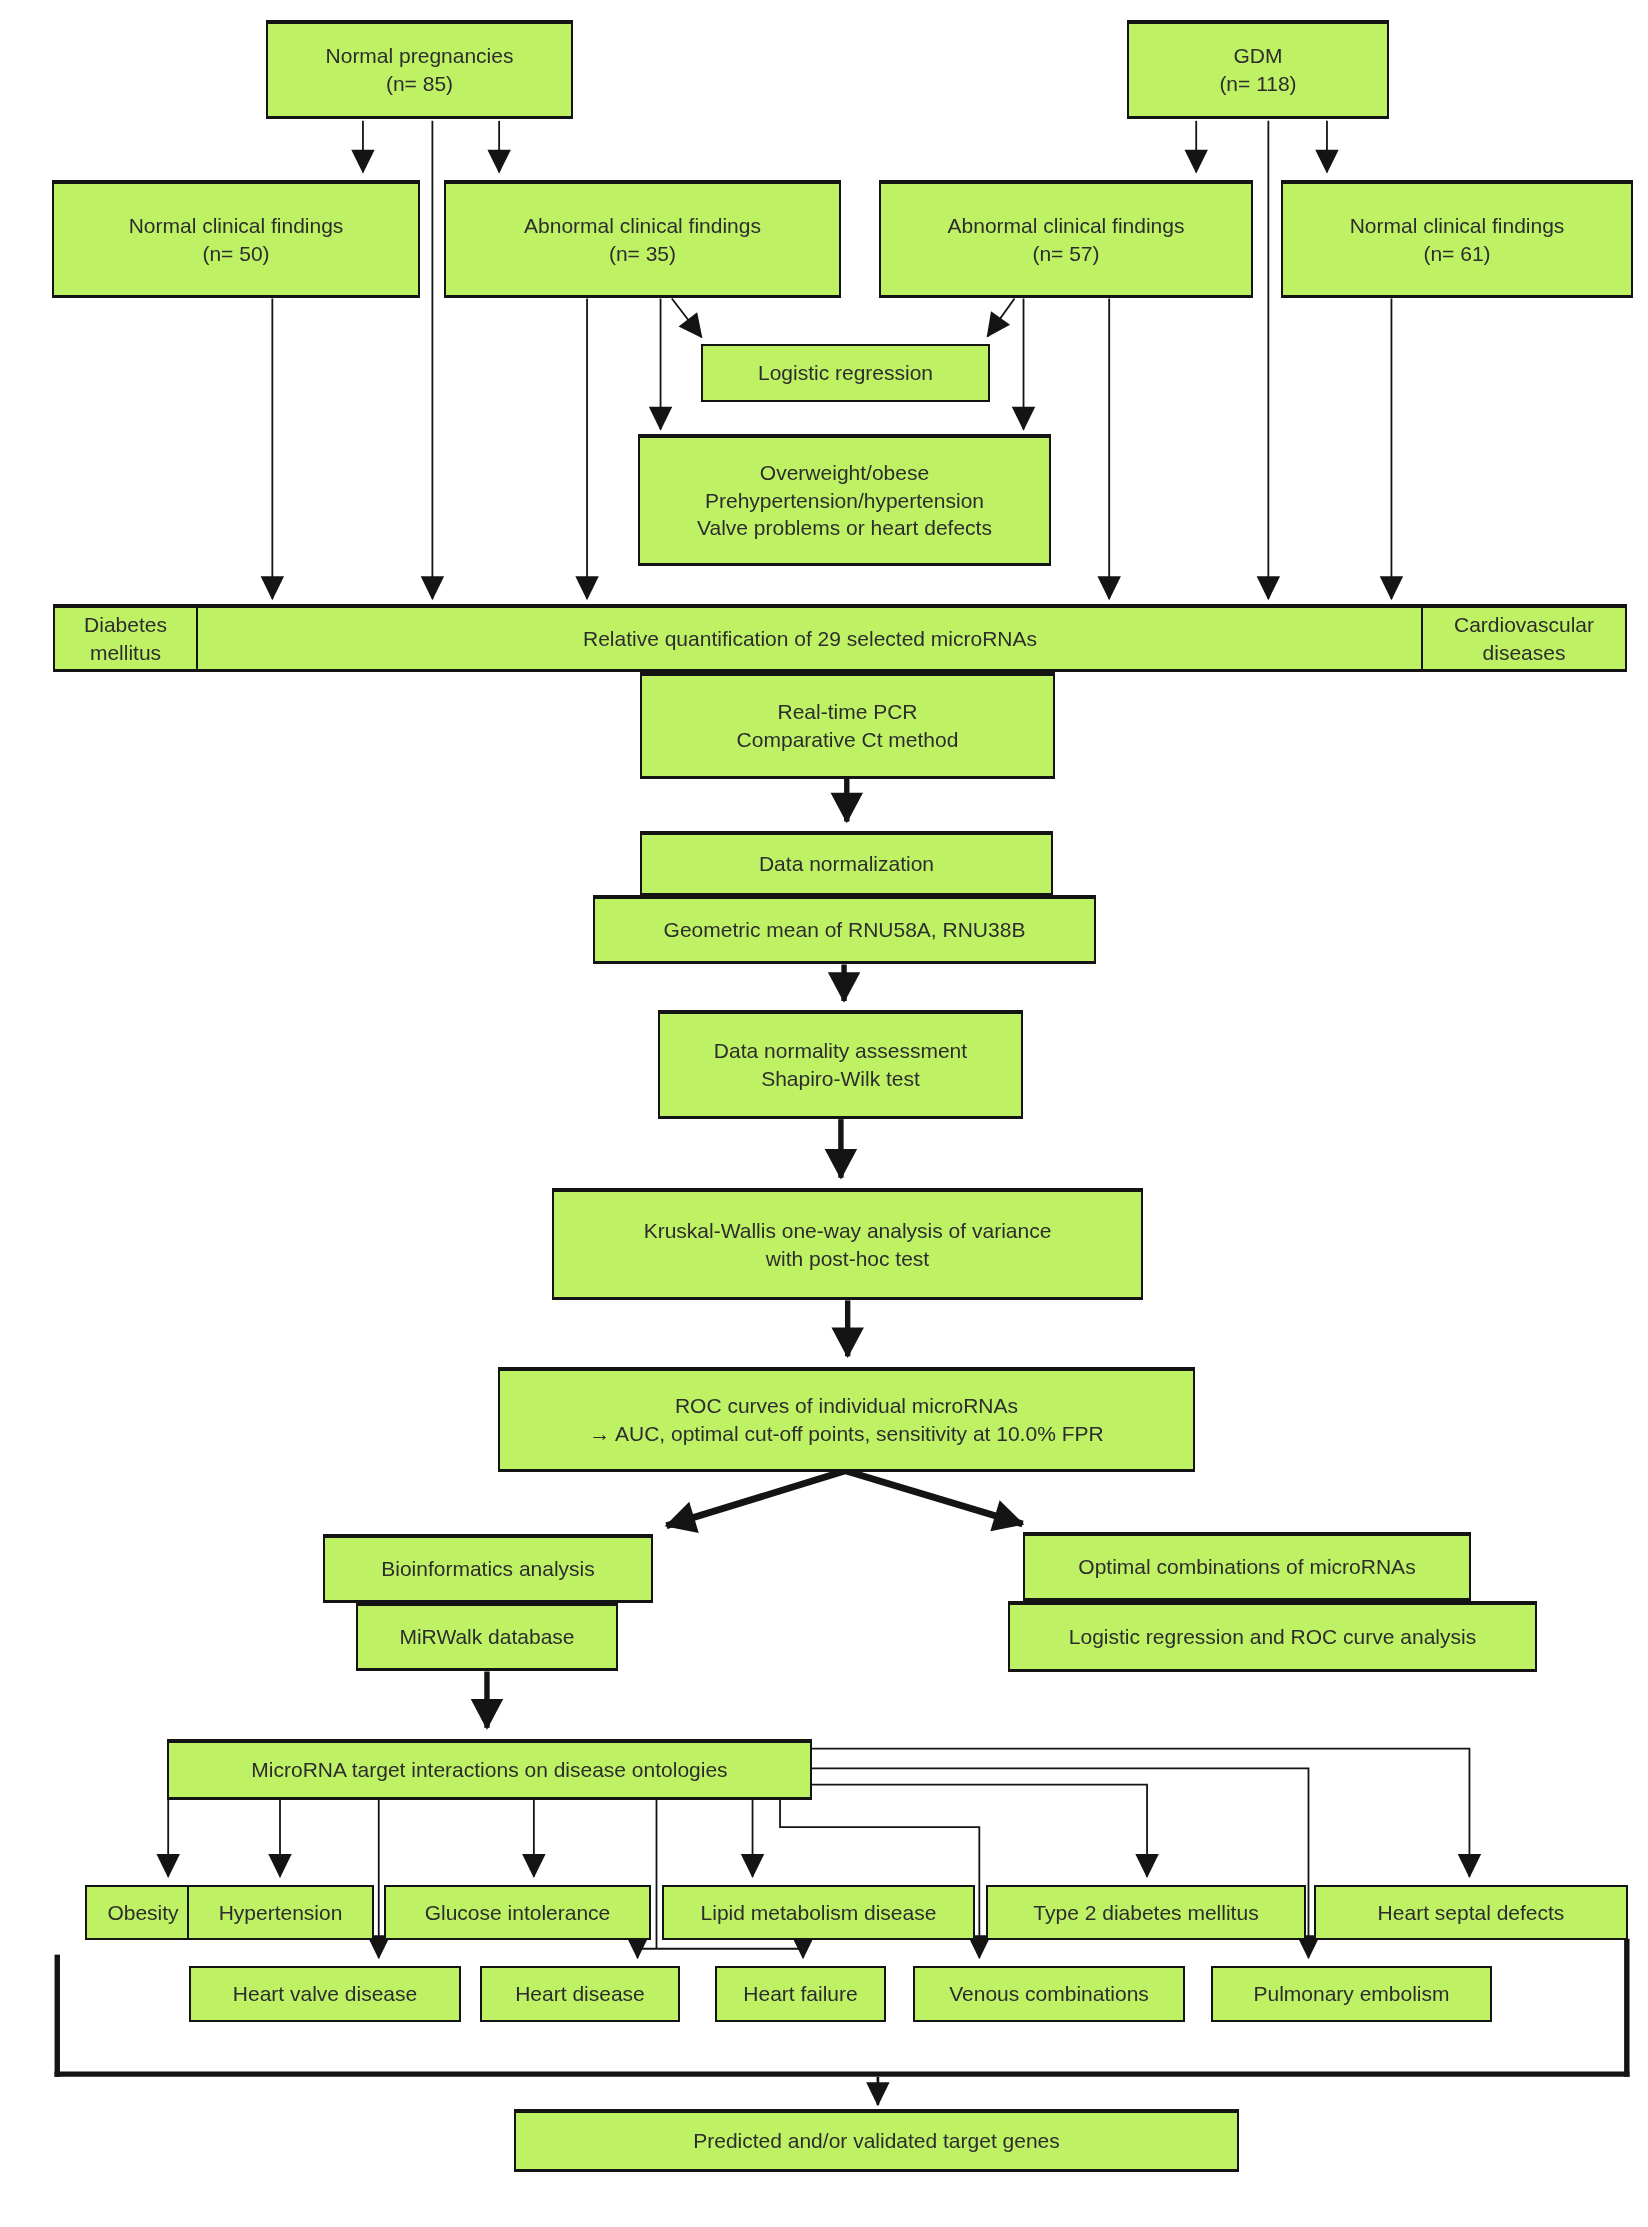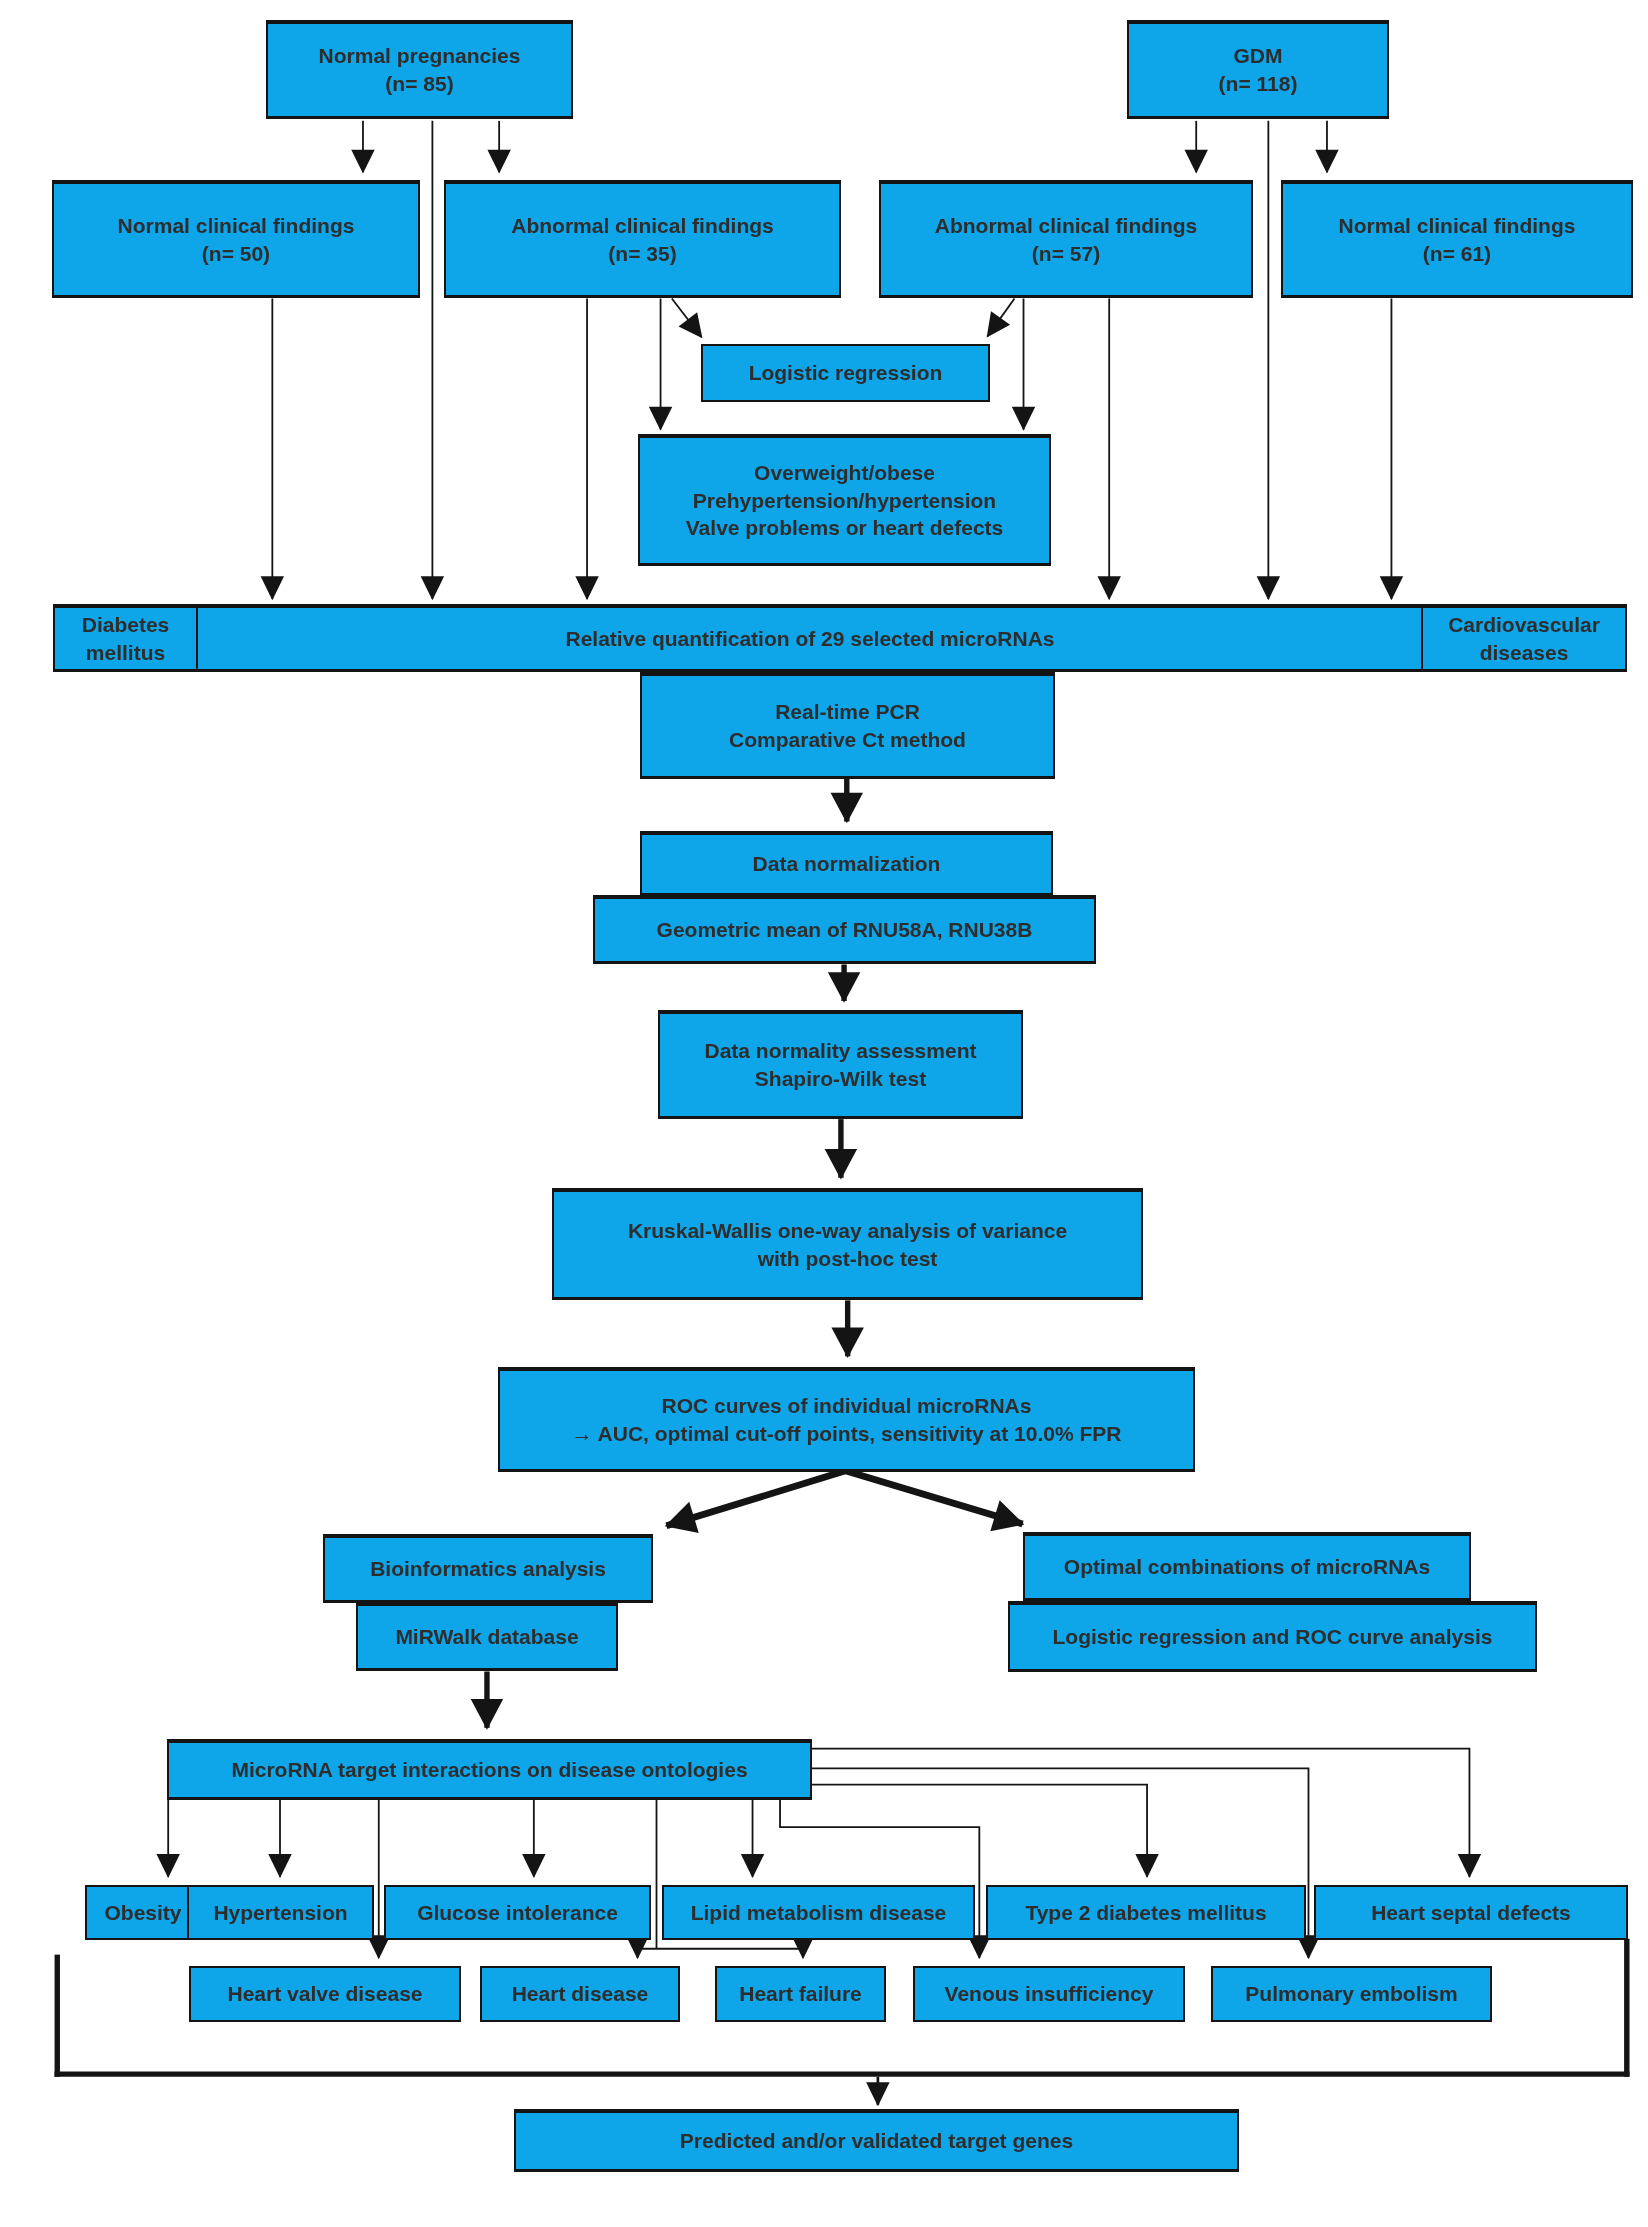--- a/index.html
+++ b/index.html
@@ -20,35 +20,34 @@
   #connectors {
     position: absolute;
     left: 0; top: 0;
     width: 1648px;
     height: 2227px;
     z-index: 0;
   }
   .box {
     position: absolute;
     box-sizing: border-box;
-    background: #0ea5e9;
+    background: #bef264;
     border: 2.3px solid #141414;
     border-top-width: 4px;
     border-bottom-width: 3.6px;
     display: flex;
     align-items: center;
     justify-content: center;
     text-align: center;
     white-space: pre-line;
     font-size: 21px;
     line-height: 1.32;
     color: #2d2d2d;
     z-index: 1;
     padding: 1.8px 4.5px;
-    font-weight: bold;
   }
   .box.light { border-width: 2.7px 2.3px 2.7px 2.3px; }
   line, polyline { stroke: #141414; fill: none; }
   .t { stroke-width: 4px; }
   .f { stroke-width: 4px; }
   .k { stroke-width: 12px; }
   .kd { stroke-width: 15px; }
   .b { stroke-width: 12px; }
   .fin { stroke-width: 6px; }
 </style>
@@ -161,19 +160,19 @@
   <div class="box light" style="left:57px; top:1885px; width:116px; height:55px;margin-left:28px;">Obesity</div>
   <div class="box light" style="left:187px; top:1885px; width:187px; height:55px;">Hypertension</div>
   <div class="box light" style="left:384px; top:1885px; width:267px; height:55px;">Glucose intolerance</div>
   <div class="box light" style="left:662px; top:1885px; width:313px; height:55px;">Lipid metabolism disease</div>
   <div class="box light" style="left:986px; top:1885px; width:320px; height:55px;">Type 2 diabetes mellitus</div>
   <div class="box light" style="left:1314px; top:1885px; width:314px; height:55px;">Heart septal defects</div>
 
   <div class="box light" style="left:189px; top:1966px; width:272px; height:56px;">Heart valve disease</div>
   <div class="box light" style="left:480px; top:1966px; width:200px; height:56px;">Heart disease</div>
   <div class="box light" style="left:715px; top:1966px; width:171px; height:56px;">Heart failure</div>
-  <div class="box light" style="left:913px; top:1966px; width:272px; height:56px;">Venous insufficiency</div>
+  <div class="box light" style="left:913px; top:1966px; width:272px; height:56px;">Venous combinations</div>
   <div class="box light" style="left:1211px; top:1966px; width:281px; height:56px;">Pulmonary embolism</div>
 
   <div class="box" style="left:514px; top:2109px; width:725px; height:63px;">Predicted and/or validated target genes</div>
 
 </div>
 
 
 </body></html>

